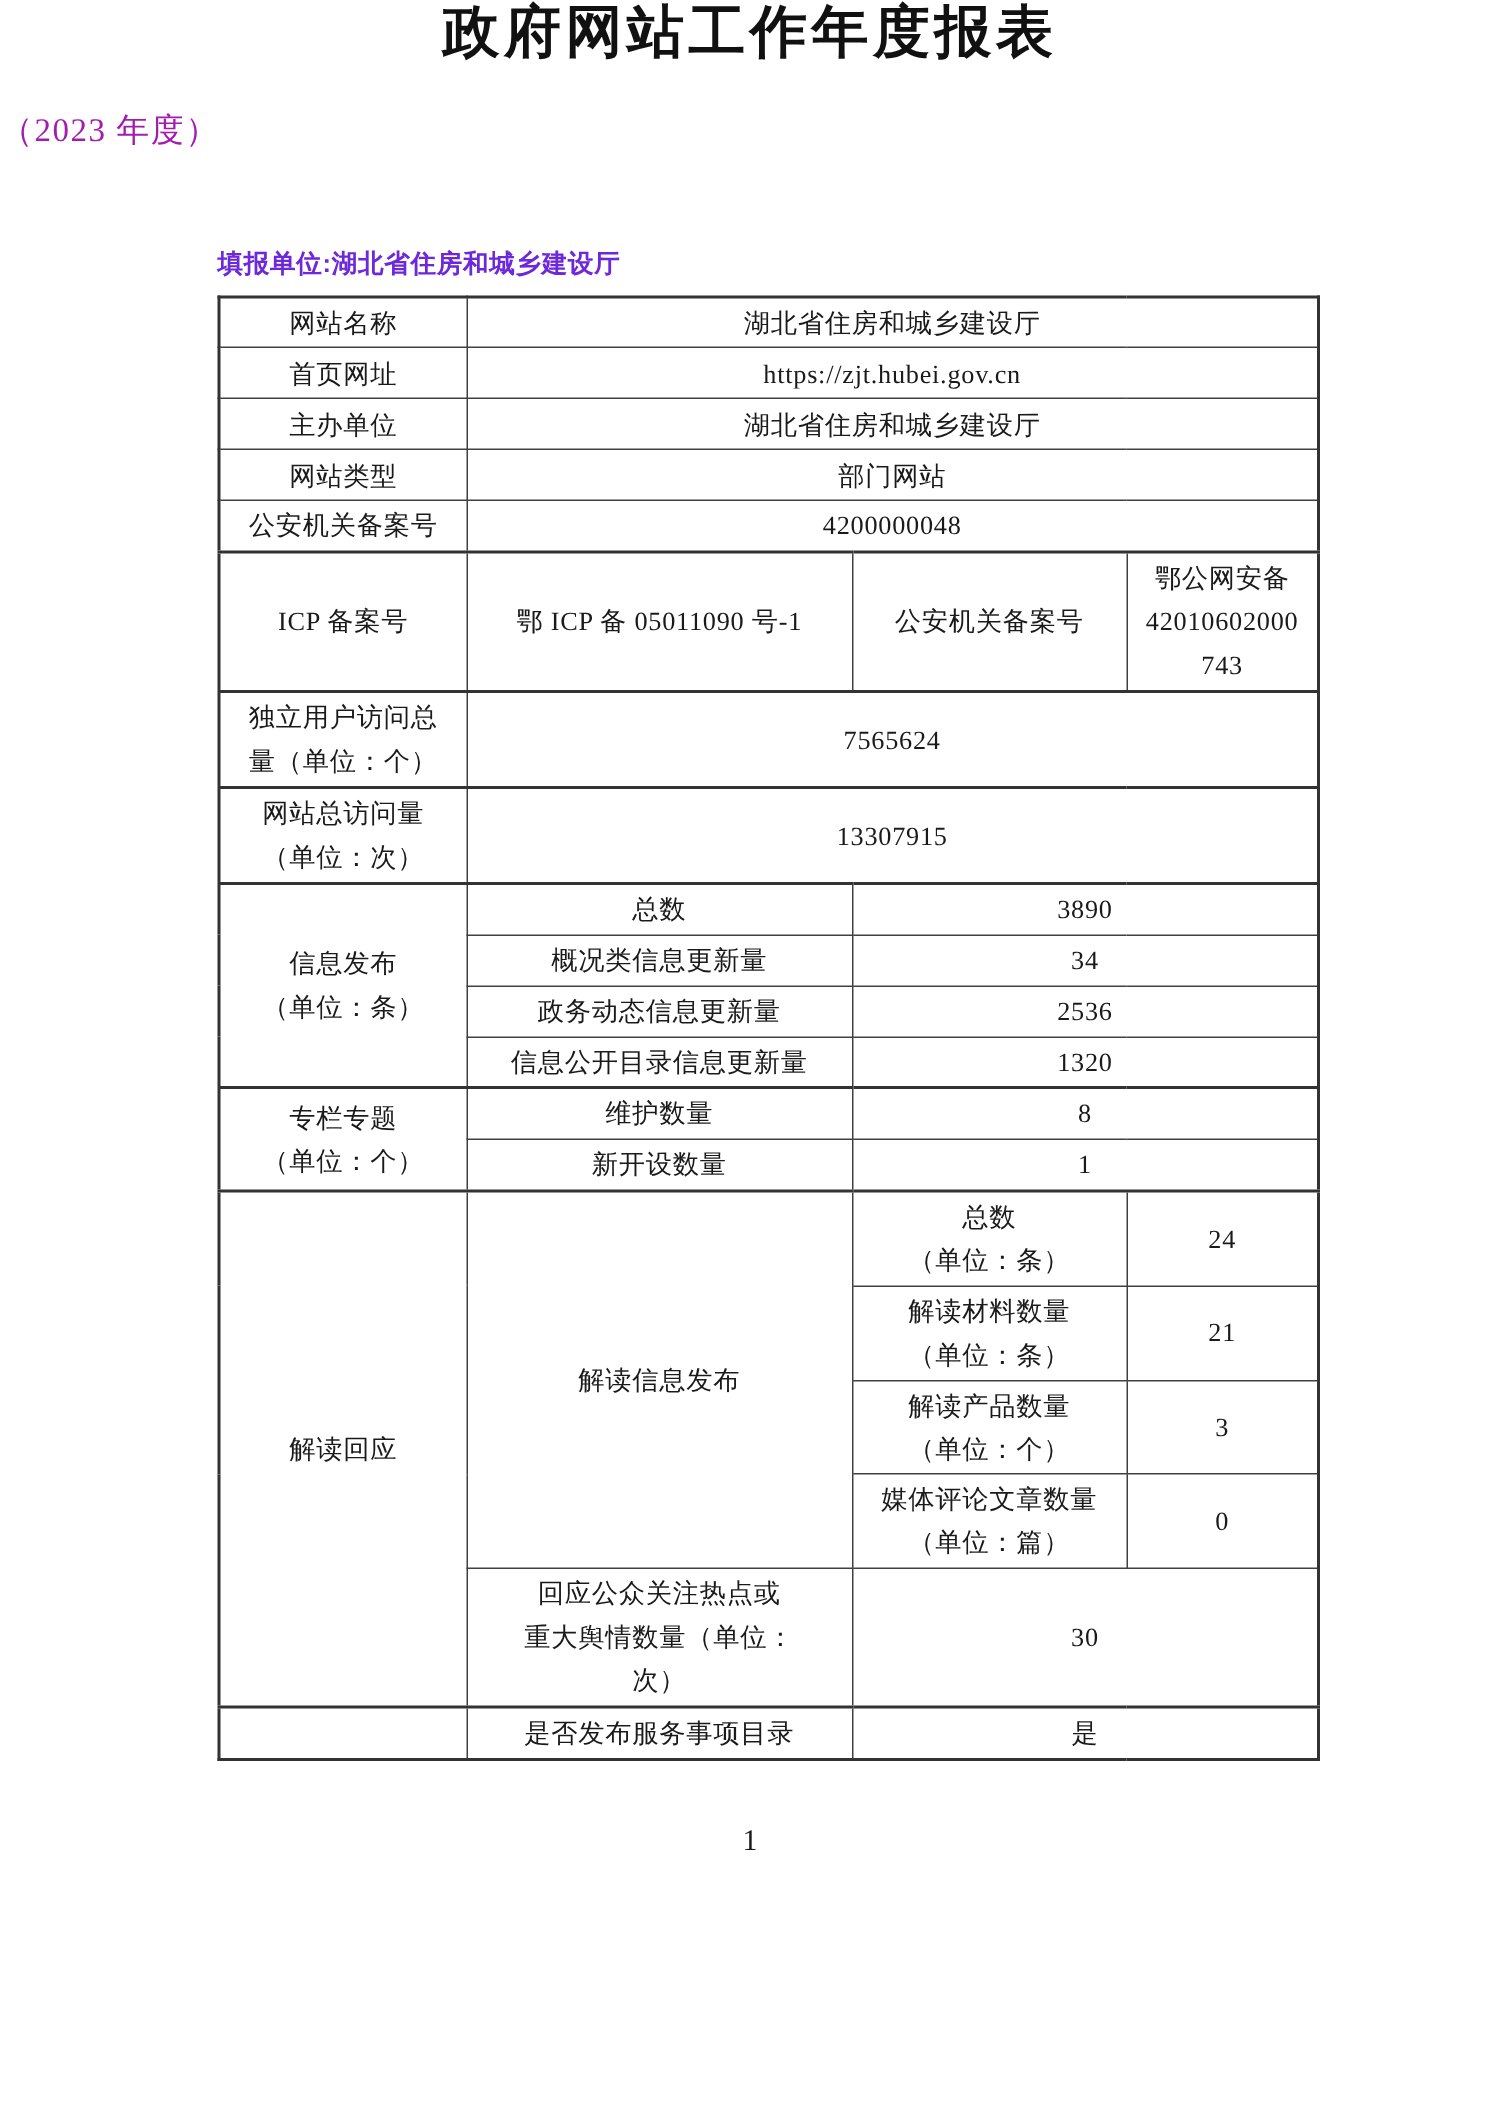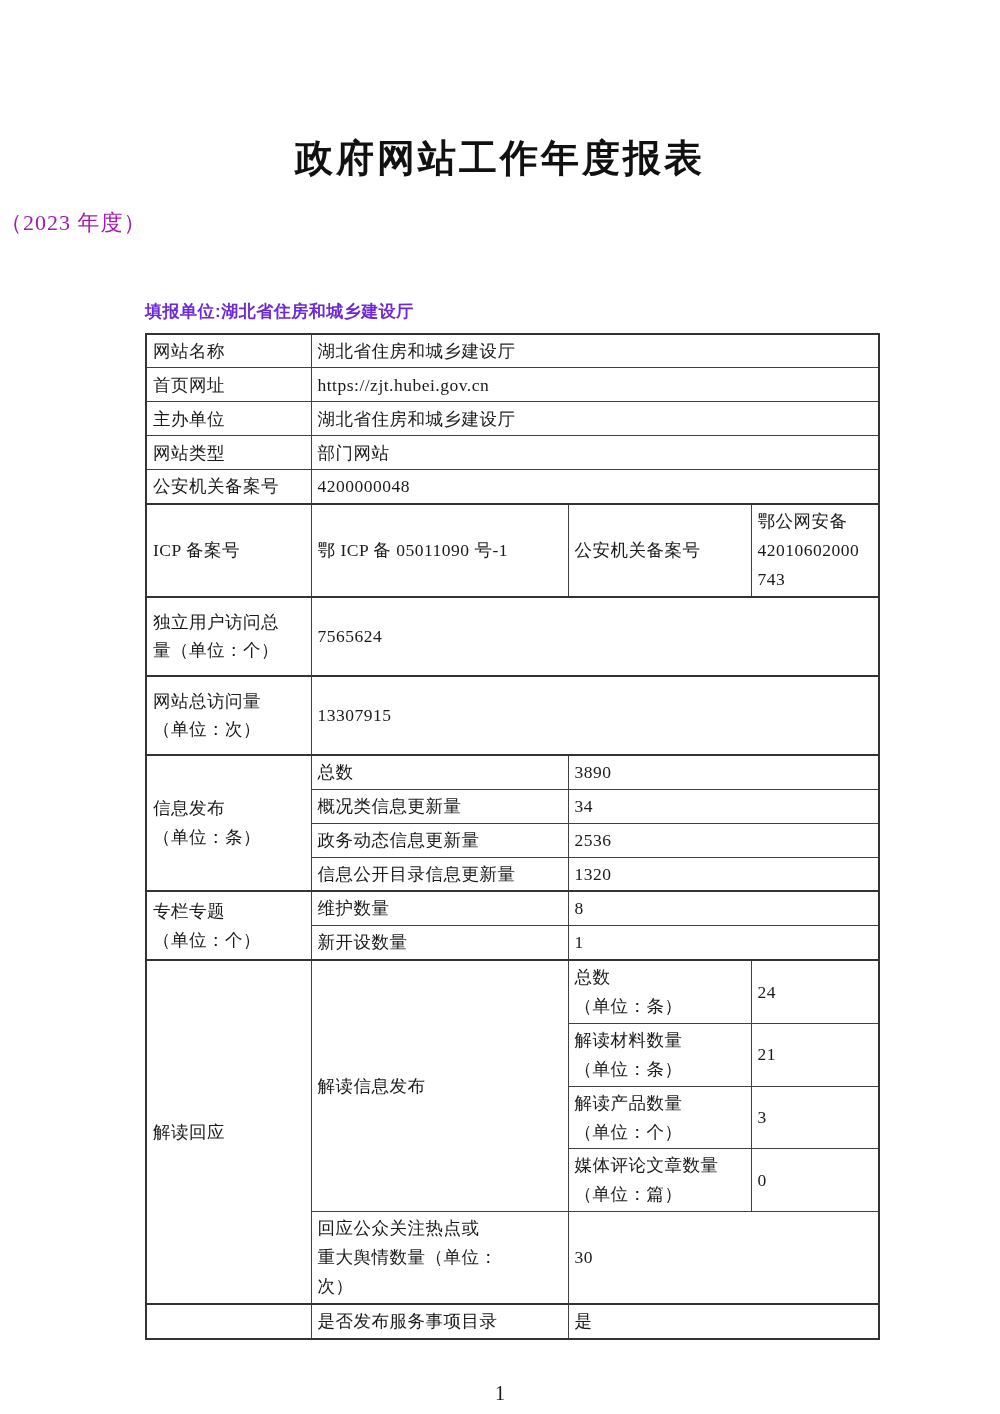--- a/index.html
+++ b/index.html
@@ -7,21 +7,20 @@
   .page {
     width: 1000px; height: 1414px;
     background: #ffffff;
     position: relative;
     margin: 0 auto;
     font-family: "Liberation Serif", "DejaVu Serif", serif;
     color: #1a1a1a;
     overflow: hidden;
   }
   .title {
-    padding-top: 136px;
     text-align: center;
     font-family: "Liberation Sans", "DejaVu Sans", sans-serif;
     font-size: 38px;
     font-weight: bold;
     letter-spacing: 3px;
     line-height: 1.2;
     color: #111;
   }
   .subtitle {
     margin-top: 26px;
@@ -40,32 +39,32 @@
   }
   table.report {
     margin-left: 145px;
     width: 733px;
     border-collapse: collapse;
     table-layout: fixed;
     border: 2px solid #333333;
   }
   table.report td {
     border: 1px solid #404040;
-    text-align: left;
+    text-align: center;
     vertical-align: middle;
     font-size: 17.5px;
     line-height: 1.65;
     white-space: pre-line;
     padding: 2px 6px;
     letter-spacing: 0.5px;
   }
   tr.gb td { border-top: 2px solid #333333; }
   tr.h34 { height: 34px; }
   tr.h92 { height: 92px; }
-  tr.h64 { height: 79px; }
+  tr.h64 { height: 64px; }
   tr.h33 { height: 33px; }
   tr.h58 { height: 58px; }
   tr.h87 { height: 87px; }
   td.url { letter-spacing: 1.5px; margin-top: 36px; }
   .pagenum {
     margin-top: 42px;
     text-align: center;
     font-size: 20px;
     color: #1a1a1a;
   }

